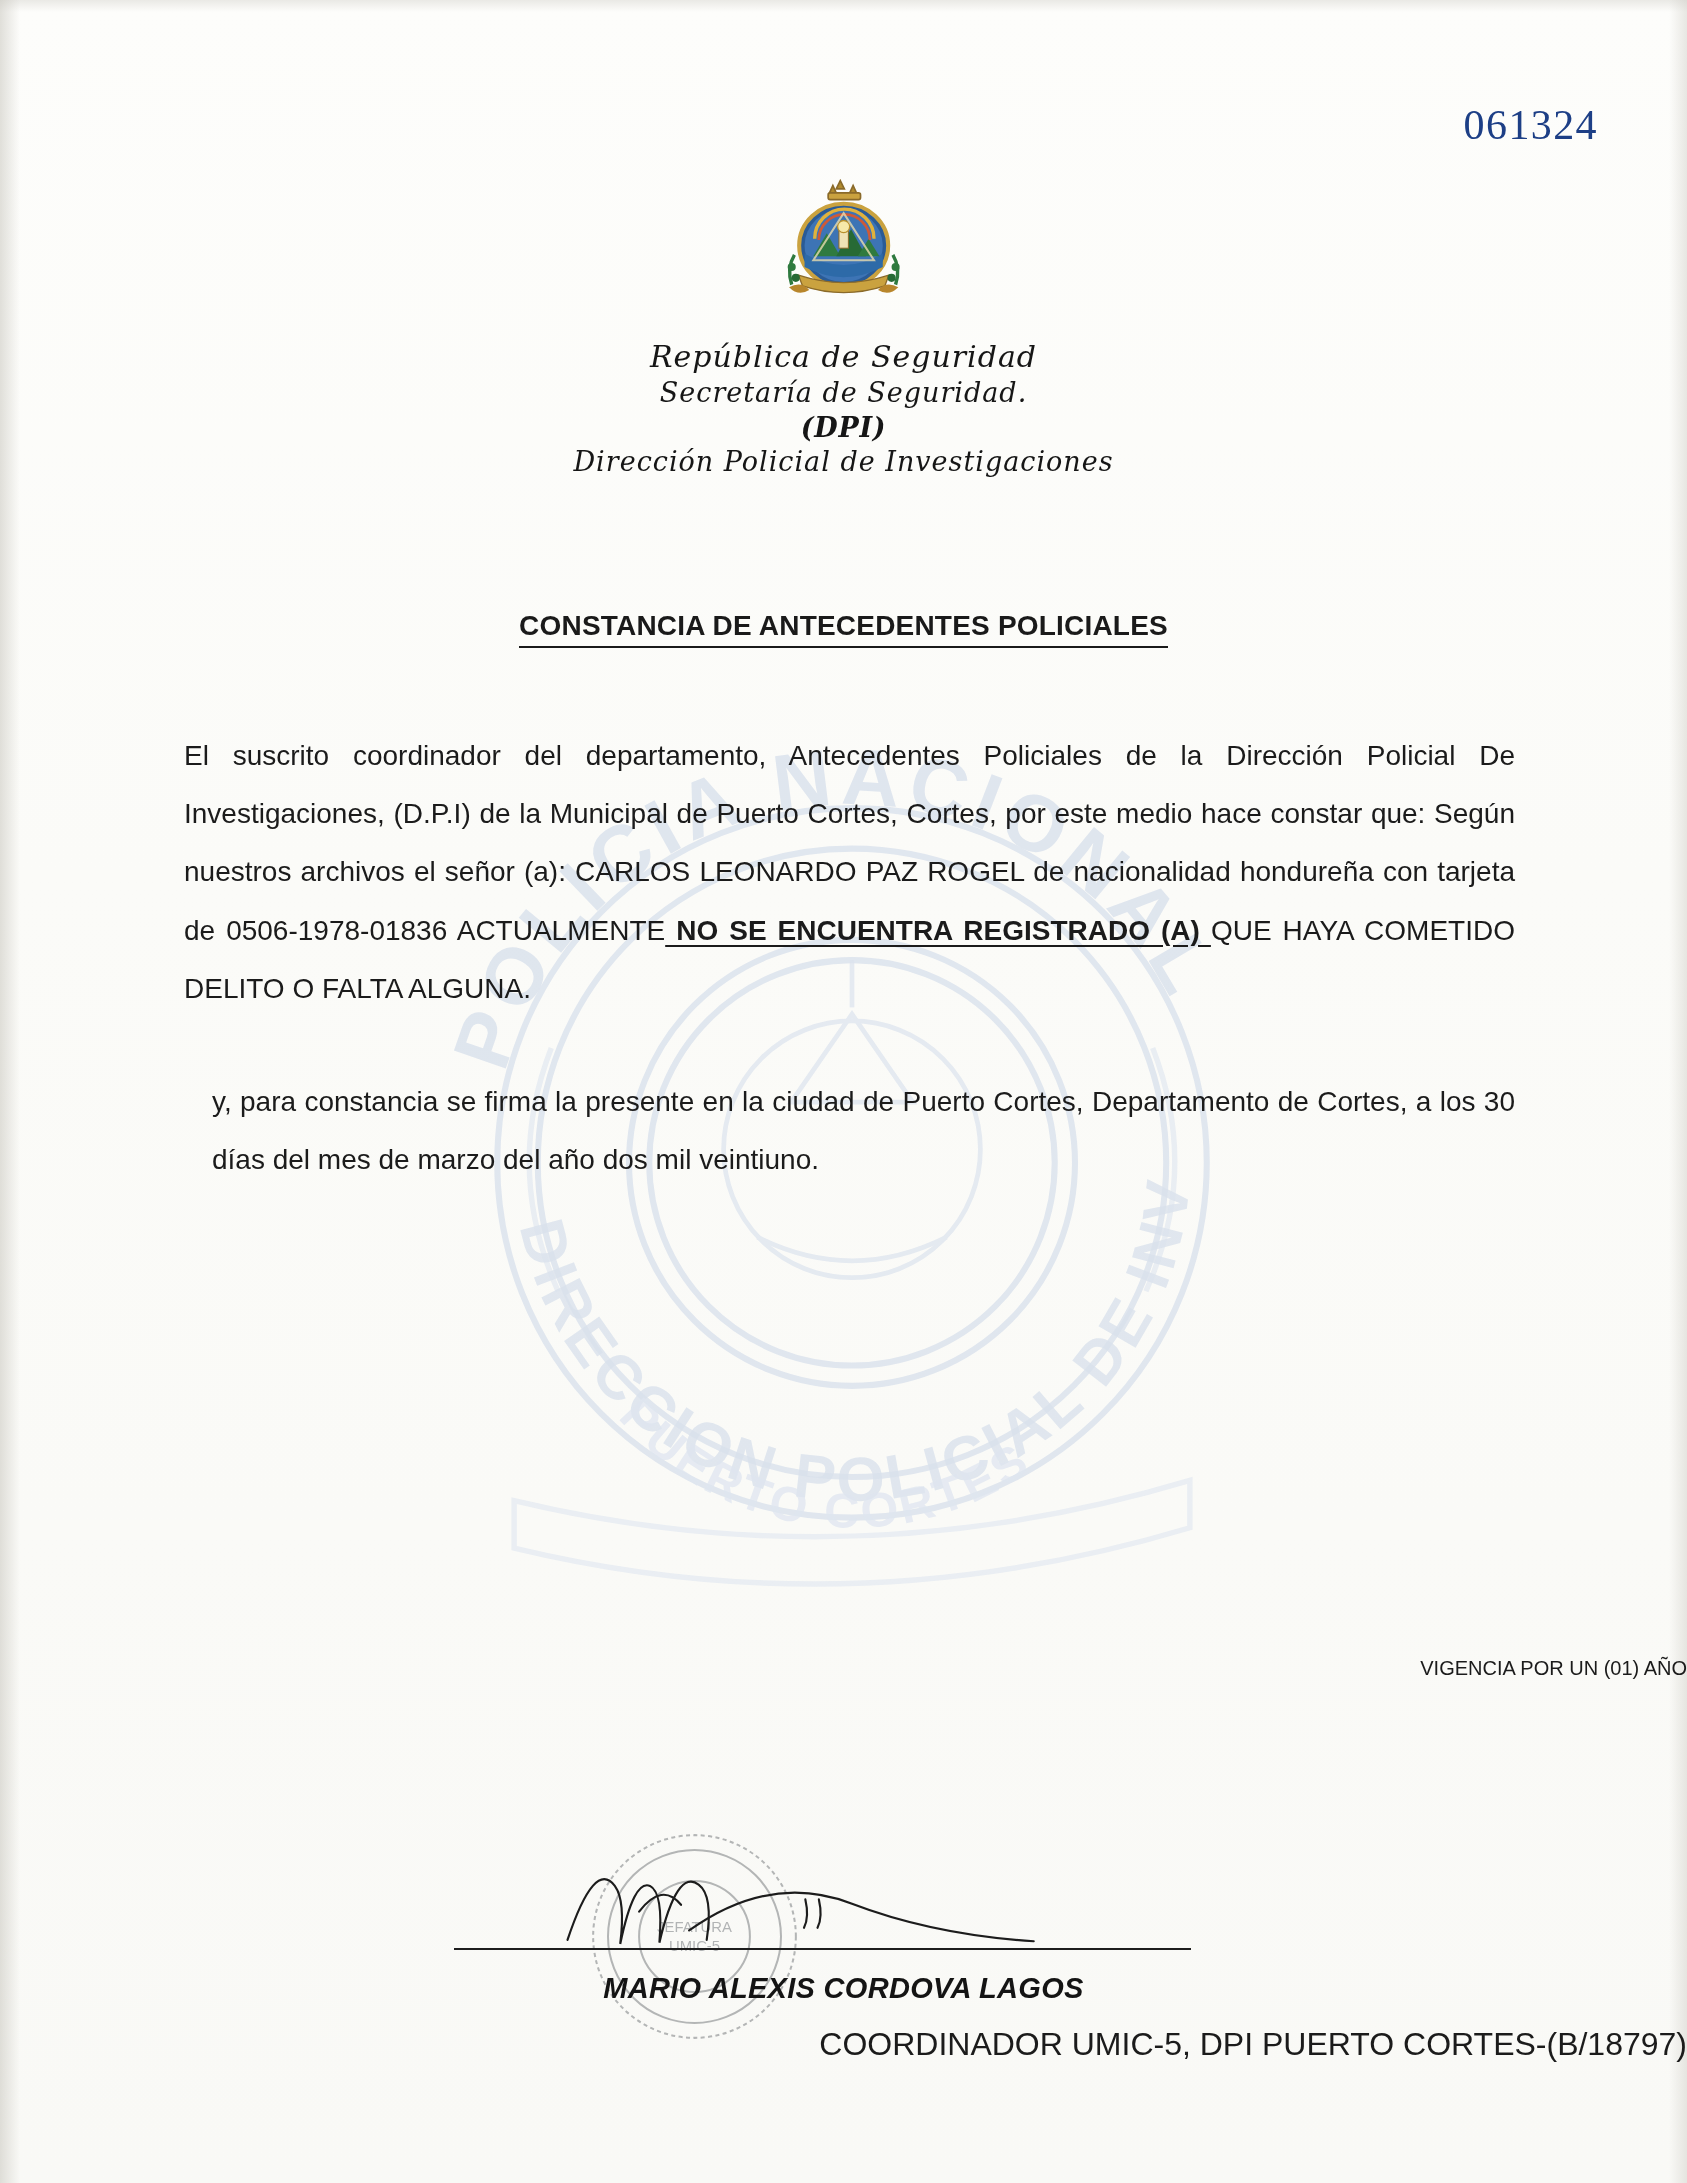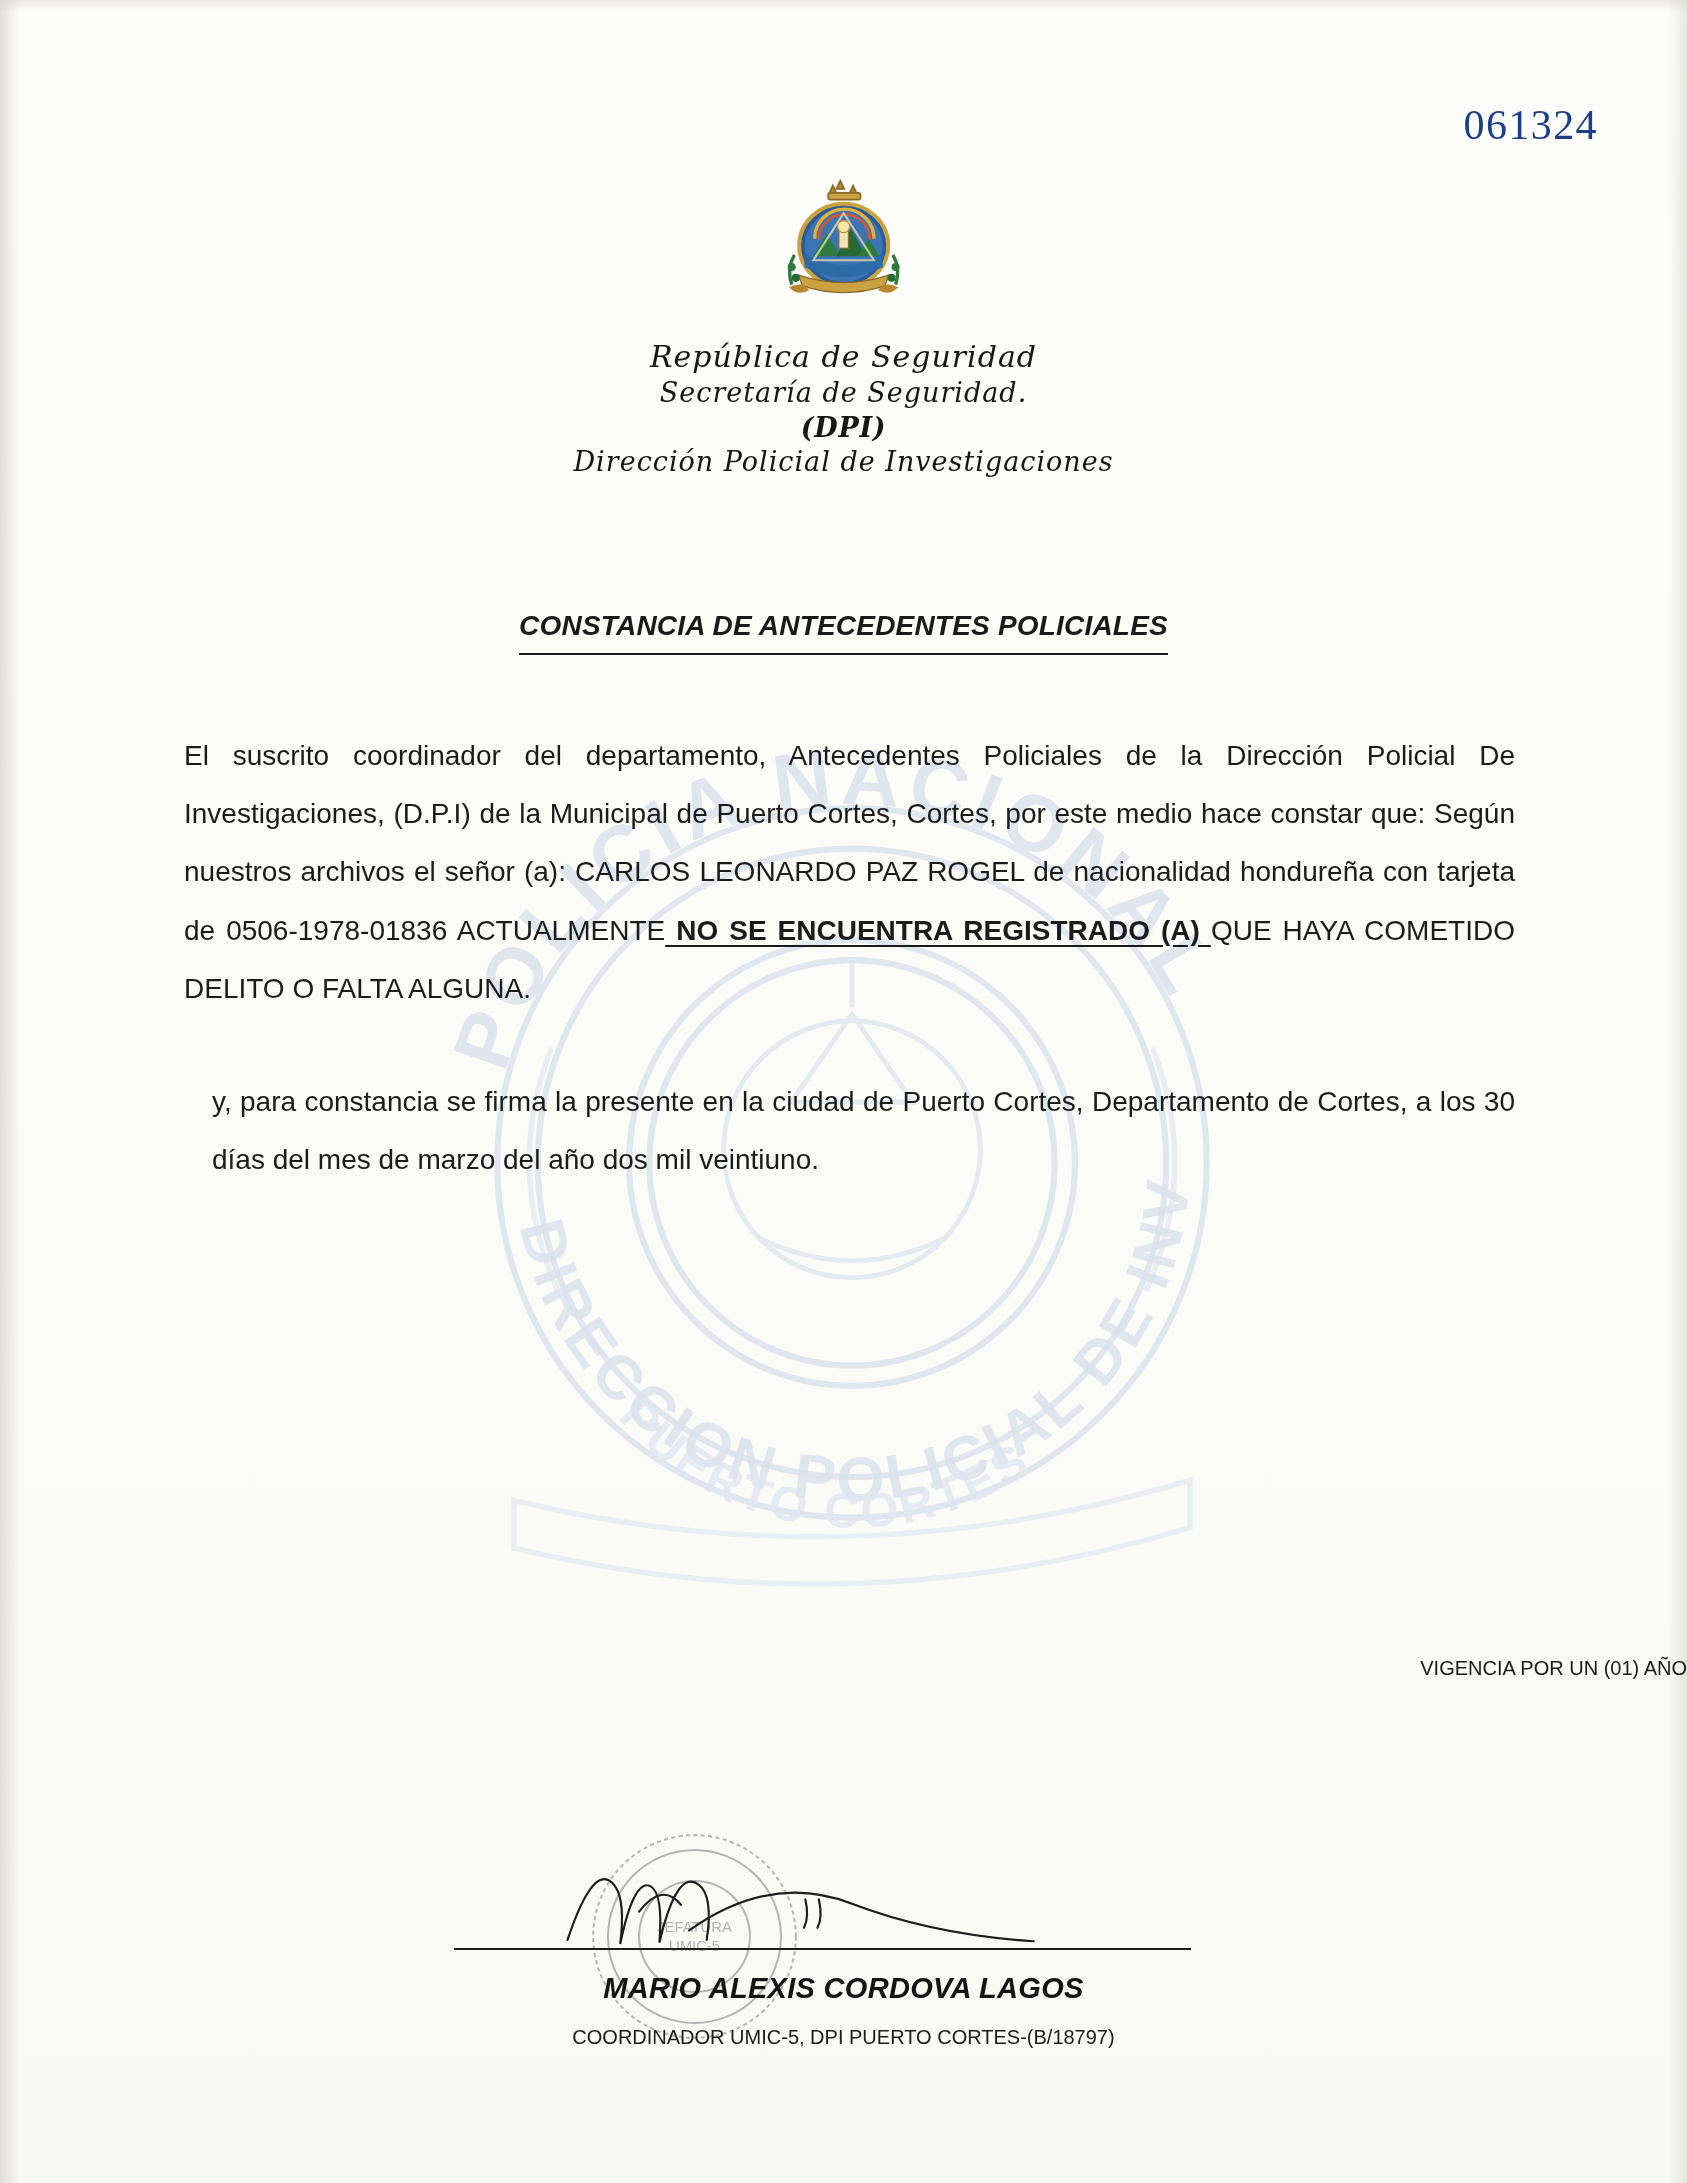--- a/index.html
+++ b/index.html
@@ -97,22 +97,21 @@
     left: 0;
     right: 0;
     text-align: center;
     font-size: 28px;
     font-weight: 700;
     color: #1a1a1a;
     letter-spacing: 0.2px;
   }
   .doc-title span {
     border-bottom: 2px solid #1a1a1a;
-    padding-bottom: 12px;
-    font-style: italic;
+    padding-bottom: 5px;
   }
 
   
   .watermark {
     position: absolute;
     left: 379px;
     top: 629px;
     width: 946px;
     height: 1115px;
     opacity: 0.38;
@@ -191,22 +190,22 @@
     font-size: 29px;
     font-weight: 700;
     font-style: italic;
     color: #141414;
     letter-spacing: 0.3px;
   }
   .sig-role {
     position: absolute;
     left: 0; right: 0;
     top: 2026px;
-    text-align: center;
-    font-size: 20px;
+    text-align: right;
+    font-size: 32px;
     color: #1b1b1b;
   }
 </style>
 </head>
 <body>
 
 <div class="page">
 
   <div class="scan-edge-top"></div>
   <div class="scan-edge-left"></div>

